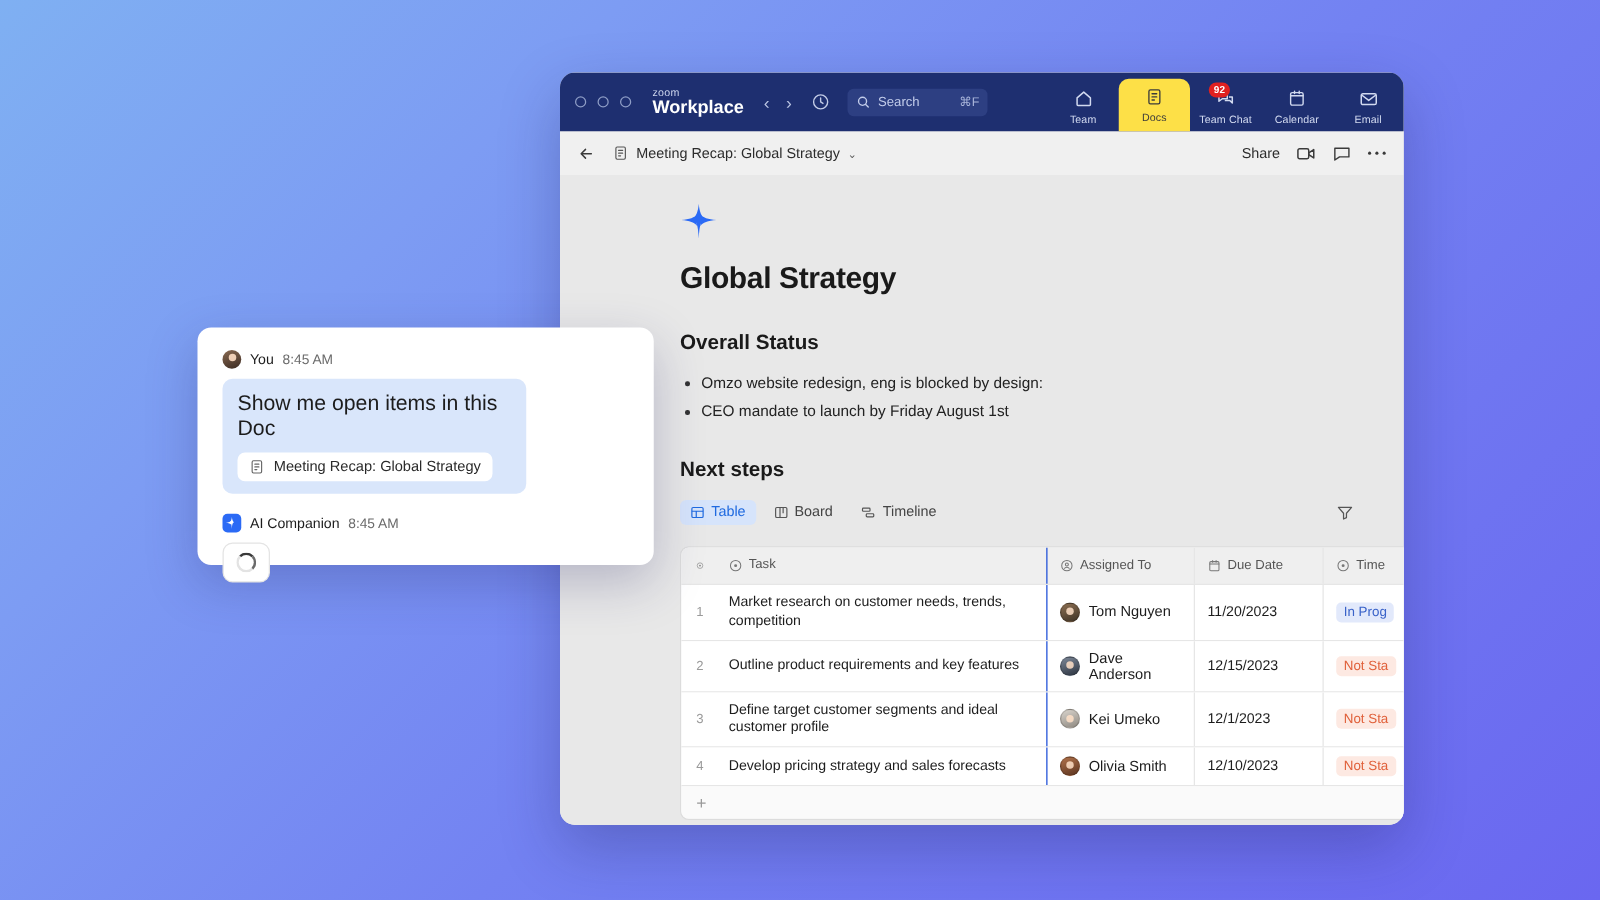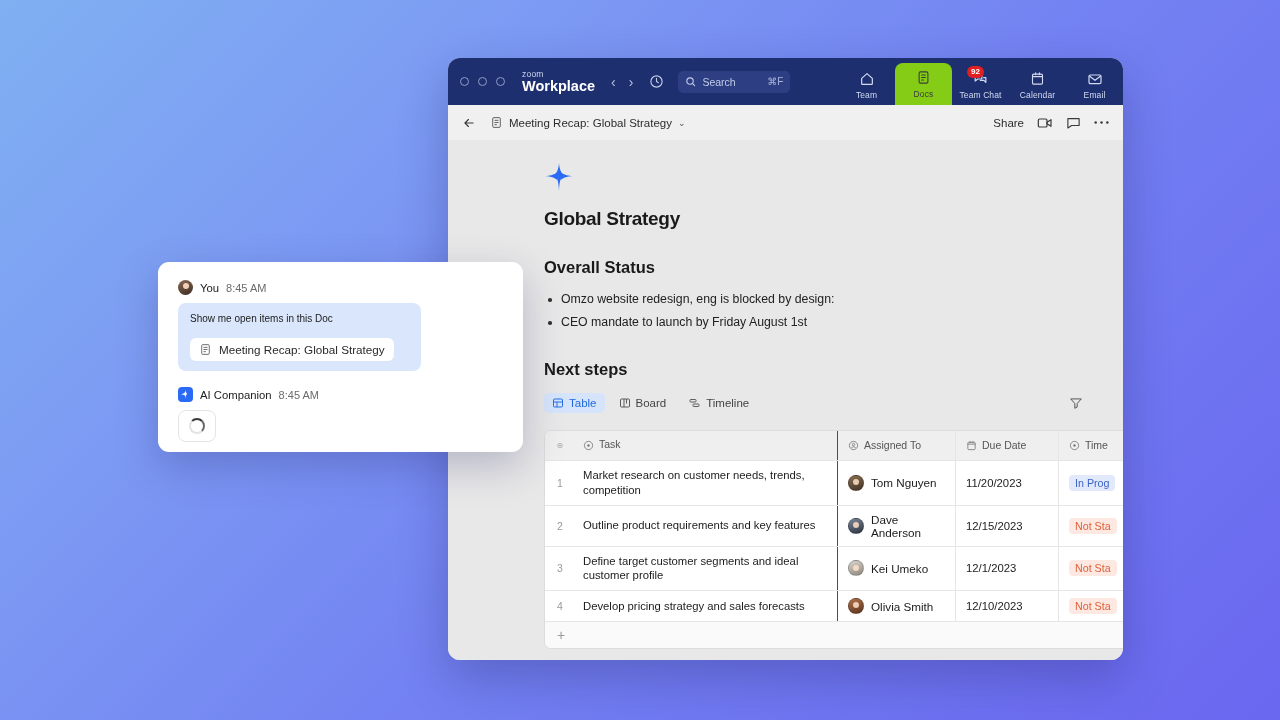--- a/index.html
+++ b/index.html
@@ -77,21 +77,21 @@
     position: relative;
     width: 57px; height: 40px;
     display: flex; flex-direction: column;
     align-items: center; justify-content: center;
     gap: 3px;
     cursor: pointer;
   }
   .navitem .nlabel { font-size: 8.5px; color: #d2daf0; letter-spacing: .1px; }
   .navitem .nicon { height: 16px; display:flex; align-items:center; }
   .navitem.active {
-    background: #84cc16;
+    background: #fde047;
     border-radius: 8px 8px 0 0;
     height: 42px;
     align-items: center;
   }
   .navitem.active .nlabel { color: #3b3b3b; }
   .badge {
     position: absolute;
     top: 1px; right: 25px;
     background: #e02020; color: #fff;
     font-size: 8px; font-weight: 700;
@@ -128,21 +128,21 @@
   
   #docbody {
     height: calc(602px - 47px - 35px);
     background: #e8e8e8;
     padding: 22px 36px 0 96px;
     overflow: hidden;
     position: relative;
   }
   #sparkle-top { margin-bottom: 12px; }
   #doctitle {
-    font-size: 19px; font-weight: 700; color: #1a1a1a;
+    font-size: 24px; font-weight: 700; color: #1a1a1a;
     letter-spacing: -.3px;
     margin-bottom: 28px;
   }
   .h2 {
     font-size: 16.5px; font-weight: 700; color: #1a1a1a;
     margin-bottom: 11px;
   }
   .bullets { list-style: none; margin-bottom: 25px; }
   .bullets li {
     font-size: 12.3px; color: #222; line-height: 1.9;
@@ -253,21 +253,21 @@
     width:6px;height:6px;border-radius:50%;
     background: rgba(255,222,196,.9);
   }
   #bubble {
     background: #d9e6fb;
     border-radius: 8px;
     padding: 10px 12px;
     width: 243px;
     margin-bottom: 16px;
   }
-  #bubble .btext { font-size: 10px; color: #1c1c1c; margin-bottom: 14px; }
+  #bubble .btext { font-size: 17px; color: #1c1c1c; margin-bottom: 9px; }
   #docchip {
     background: #fff; border-radius: 6px;
     padding: 5px 9px;
     display: inline-flex; align-items: center; gap: 7px;
     font-size: 11.7px; color: #2a2a2a;
     cursor: pointer;
   }
   .aiava {
     width: 15px; height: 15px; border-radius: 4px;
     background: #2b6af5;

